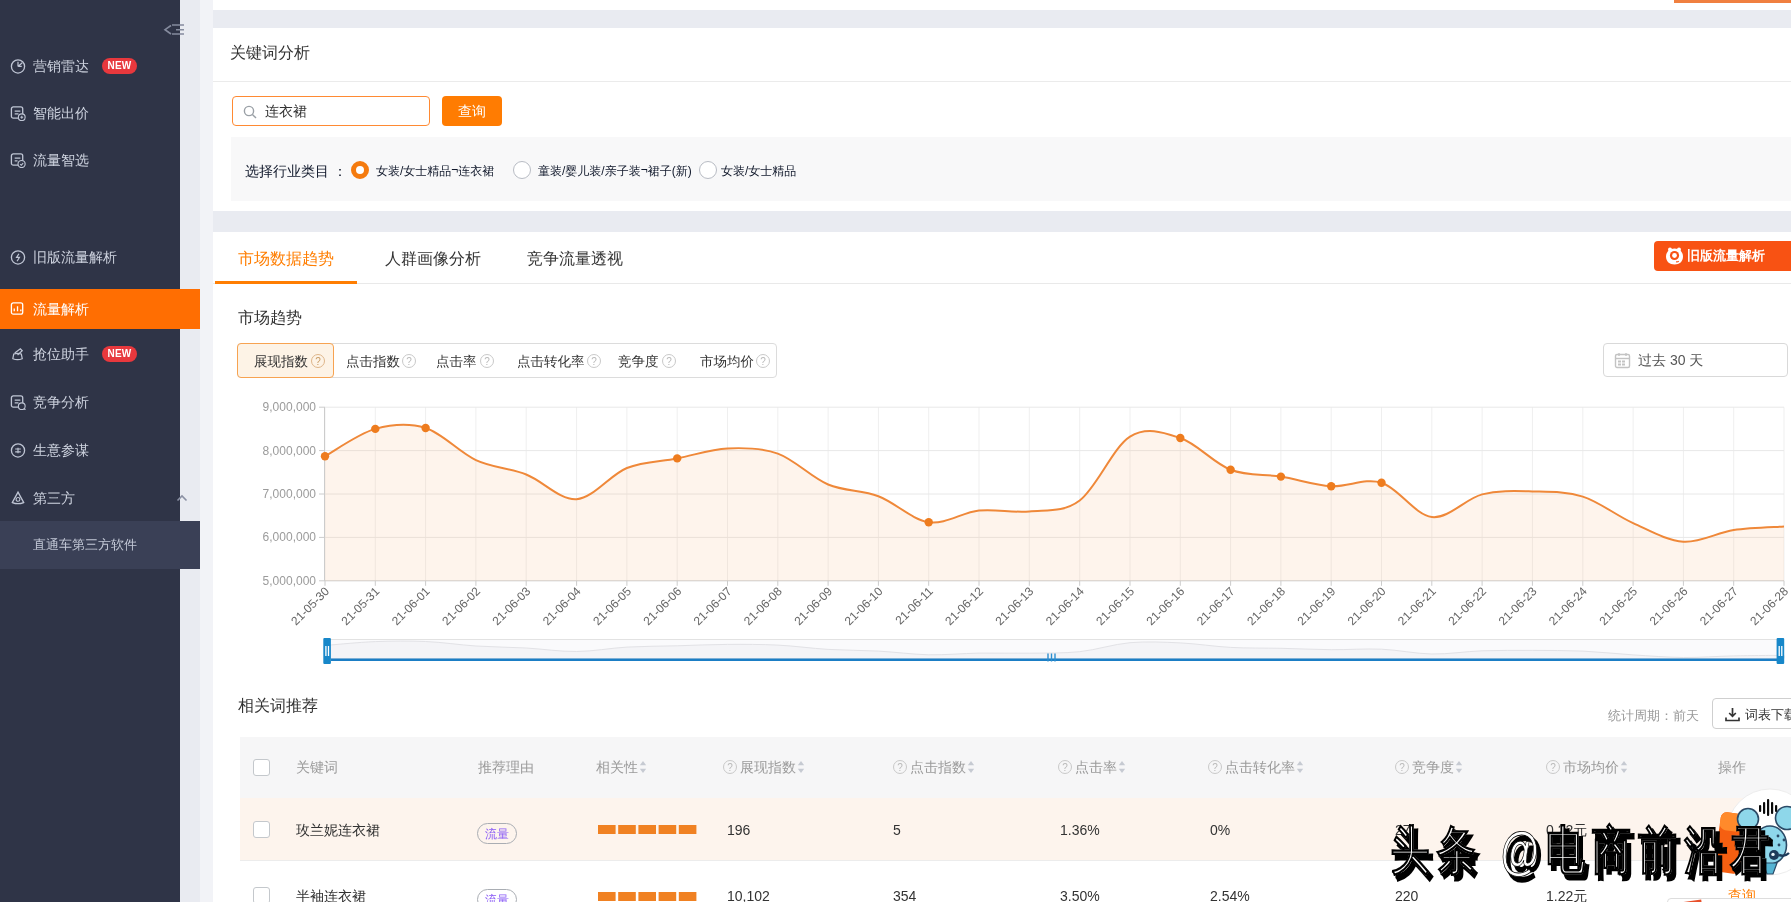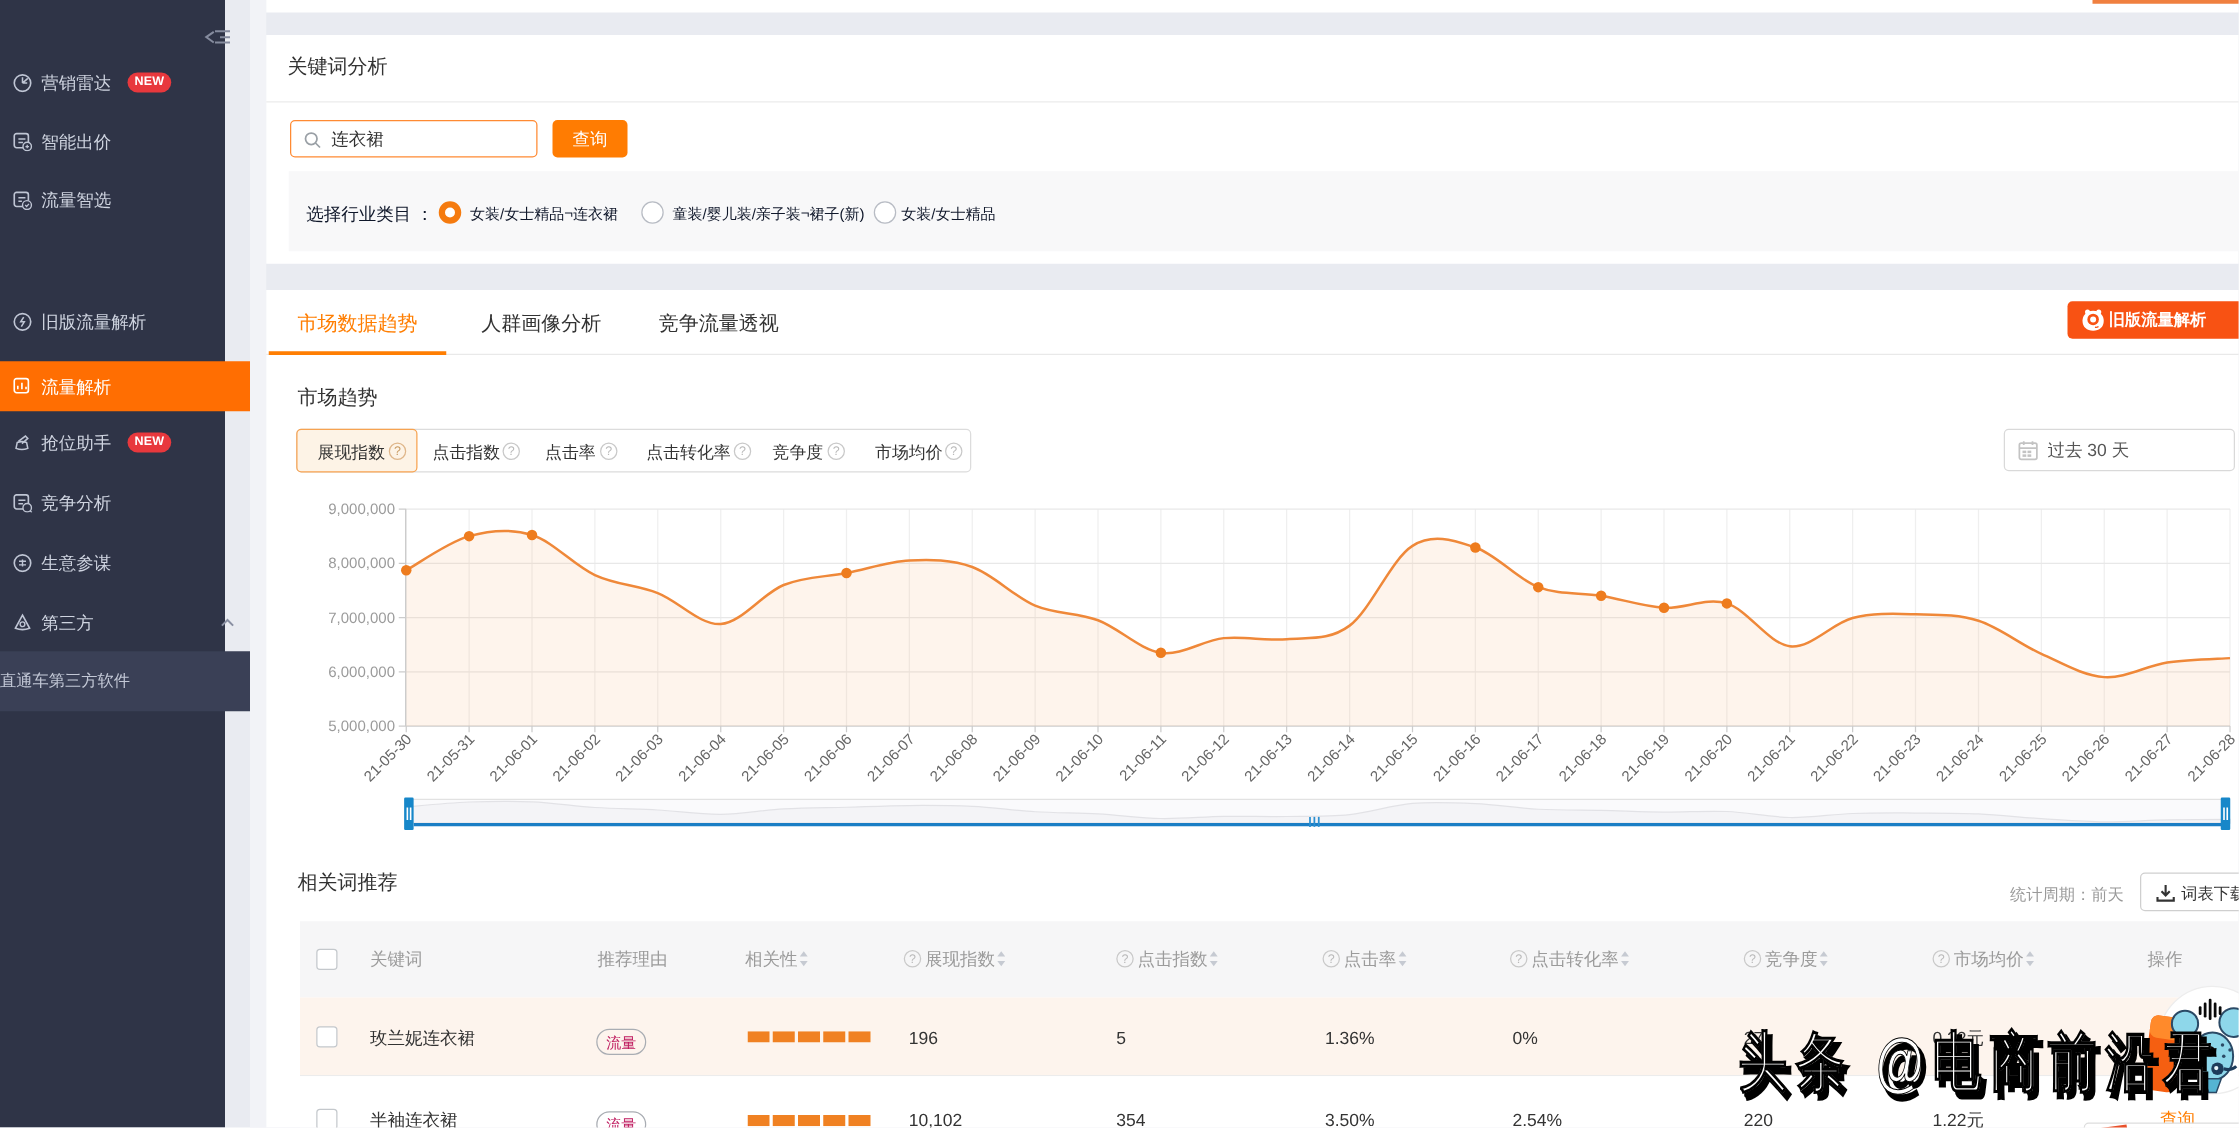--- a/index.html
+++ b/index.html
@@ -7,21 +7,21 @@
 body{font-family:"Liberation Sans",sans-serif;background:#e9ebf1;position:relative;color:#333}
 .abs{position:absolute}
 
 #side{position:absolute;left:0;top:0;width:180px;height:902px;background:#2f3447}
 #gutter{position:absolute;left:200px;top:0;width:13px;height:902px;background:#f2f3f7}
 .mi{position:absolute;left:0;width:200px;height:40px;color:#cfd4e0;font-size:14px}
 .mi .ic{position:absolute;left:10px;top:12px;width:16px;height:16px}
 .mi .tx{position:absolute;left:33px;top:12px;line-height:17px;white-space:nowrap}
 .mi.act{background:#ff6e02;color:#fff}
 .newb{position:absolute;left:102px;top:12px;width:35px;height:16px;background:#e8383d;border-radius:8px;color:#fff;font-size:10px;font-weight:bold;text-align:center;line-height:16px;letter-spacing:.2px}
-#subm{position:absolute;left:0;top:521px;width:200px;height:48px;background:#3a4056;color:#c3c8d6;font-size:13px;line-height:48px;}
+#subm{position:absolute;left:0;top:521px;width:200px;height:48px;background:#3a4056;color:#c3c8d6;font-size:13px;line-height:48px;padding-left:33px}
 
 .card{position:absolute;left:213px;width:1578px;background:#fff}
 #cardTop{top:0;height:10px}
 #cardB{top:28px;height:183px}
 #cardC{top:232px;height:670px}
 .h16{font-size:16px;color:#333}
 
 #kwTitle{left:230px;top:43px;font-weight:500}
 #divB{position:absolute;left:0;top:53px;width:1578px;height:1px;background:#ebebeb}
 #sInput{position:absolute;left:19px;top:68px;width:198px;height:30px;border:1px solid #ff8a33;border-radius:4px;background:#fff}
@@ -53,21 +53,21 @@
 #statP{position:absolute;left:1395px;top:475px;font-size:13px;color:#9a9a9a}
 #dlBtn{position:absolute;left:1499px;top:466px;width:96px;height:31px;border:1px solid #cfcfcf;border-radius:4px;background:#fff;font-size:13px;color:#333}
 #dlBtn span{position:absolute;left:32px;top:7px;white-space:nowrap}
 
 #thead{position:absolute;left:27px;top:505px;width:1551px;height:61px;background:#f6f6f7;color:#9b9b9b;font-size:14px}
 #row1{position:absolute;left:27px;top:566px;width:1551px;height:62px;background:#fdf4ed;font-size:14px;color:#333}
 #row2{position:absolute;left:27px;top:629px;width:1551px;height:41px;background:#fff;font-size:14px;color:#333}
 .cbx{position:absolute;width:17px;height:17px;border:1.4px solid #c4c8cc;border-radius:3px;background:#fff}
 .hcell{position:absolute;white-space:nowrap}
 .vcell{position:absolute;white-space:nowrap}
-.tagp{position:absolute;width:40px;height:21px;border:1px solid #a9adb3;border-radius:11px;font-size:12px;color:#be185d;text-align:center;line-height:21px}
+.tagp{position:absolute;width:40px;height:21px;border:1px solid #a9adb3;border-radius:11px;font-size:12px;color:#8b5cf6;text-align:center;line-height:21px}
 .sorti{display:inline-block;position:relative;width:10px;height:14px;vertical-align:-2px}
 </style>
 </head>
 <body>
 <div id="side">
     <svg class="abs" style="left:163px;top:21px" width="22" height="18" viewBox="0 0 22 18">
       <path d="M9 4 h12 M9 13 h12 M13 8.7 h8" stroke="#858b9e" stroke-width="1.6"></path>
       <path d="M8 4.5 L2 8.7 L8 13" fill="none" stroke="#858b9e" stroke-width="1.6"></path>
     </svg>
 <div class="mi" style="top:46px">

